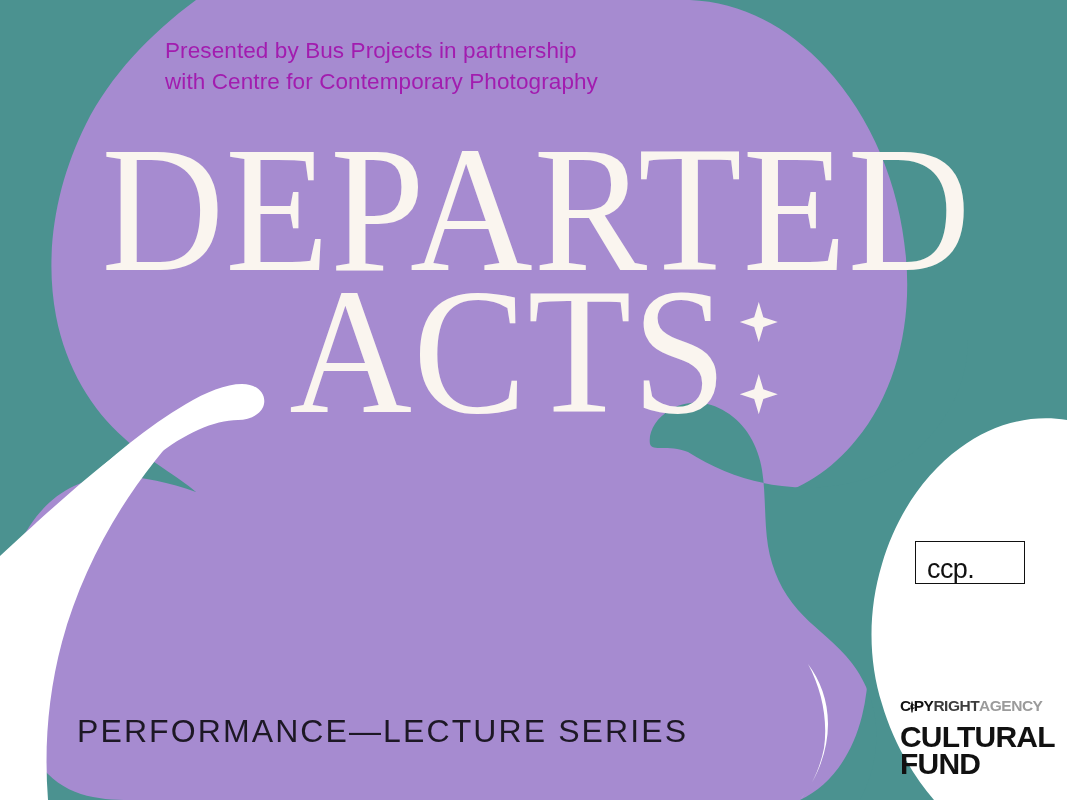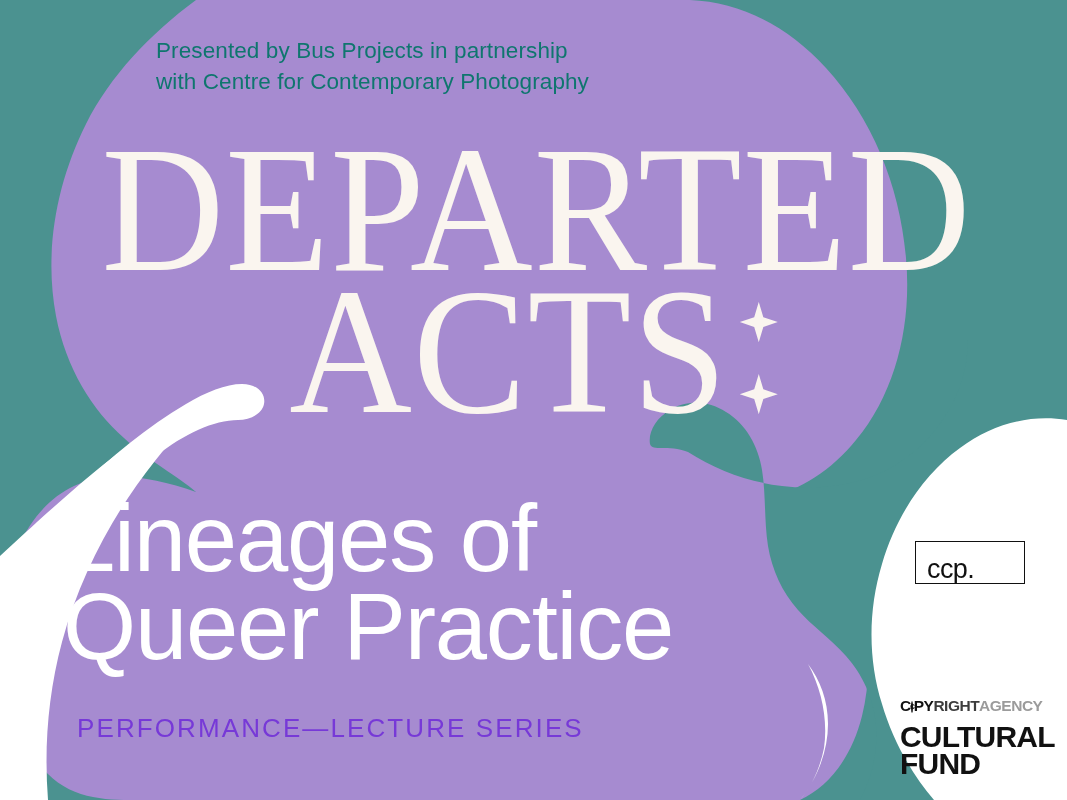--- a/index.html
+++ b/index.html
@@ -29,23 +29,23 @@
 
   
   #content {
     position:absolute;
     inset:0;
     width:1067px; height:800px;
   }
 
   .credit-line {
     position:absolute;
-    left:156px; top:36px;
+    left:165px; top:36px;
     width:600px;
-    color:#0f766e;
+    color:#a21caf;
     font-size:22.5px;
     line-height:1.36;
     font-weight:400;
     letter-spacing:0.1px;
     white-space:pre-line;
   }
 
   
   .title-block {
     position:absolute;
@@ -110,23 +110,23 @@
     font-weight:300;
     line-height:0.94;
     letter-spacing:-1.2px;
     white-space:pre-line;
   }
 
   
   .series-line {
     position:absolute;
     left:77px; top:713px;
-    color:#6d28d9;
+    color:#000000;
     opacity:0.82;
-    font-size:26px;
+    font-size:32px;
     font-weight:400;
     letter-spacing:2.1px;
   }
 
   
   .logo-ccp {
     position:absolute;
     left:915px; top:541px;
     width:110px; height:43px;
     border:1.6px solid #111111;
@@ -328,22 +328,20 @@
       <div class="title-line title-line-1">DEPARTED</div>
       <div class="title-line title-line-2">
         <span class="acts-word">ACTS</span>
         <span class="sparkle-colon">
           <span class="sparkle"></span>
           <span class="sparkle"></span>
         </span>
       </div>
     </div>
 
-    <div class="subtitle">Lineages of
-Queer Practice</div>
 
     <div class="series-line">PERFORMANCE—LECTURE SERIES</div>
 
     <div class="logo-ccp">
       <span>ccp.</span>
     </div>
 
 
     <div class="logo-ca">
       <div class="ca-row1">

